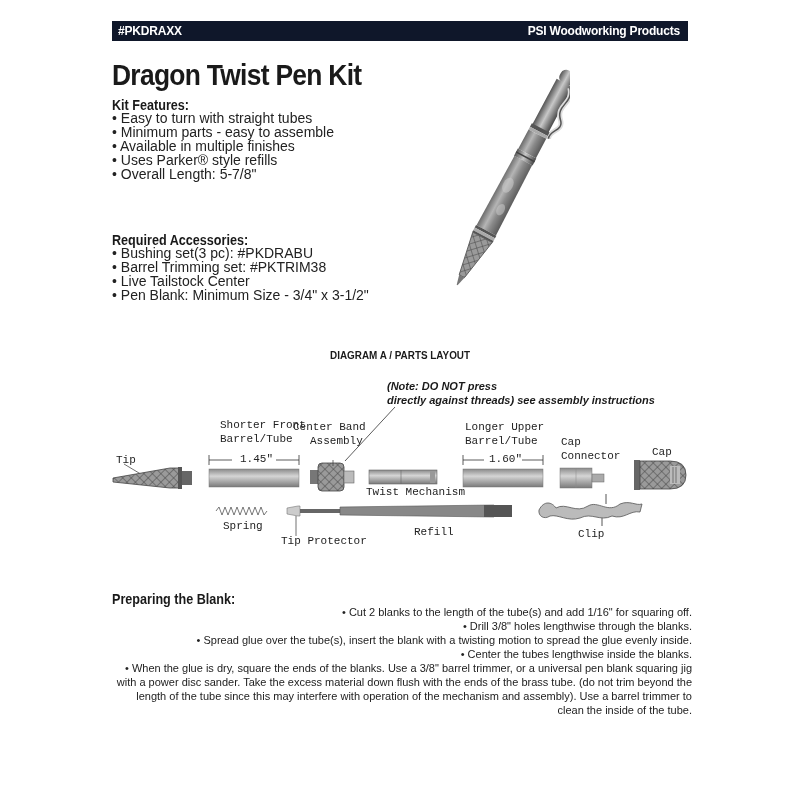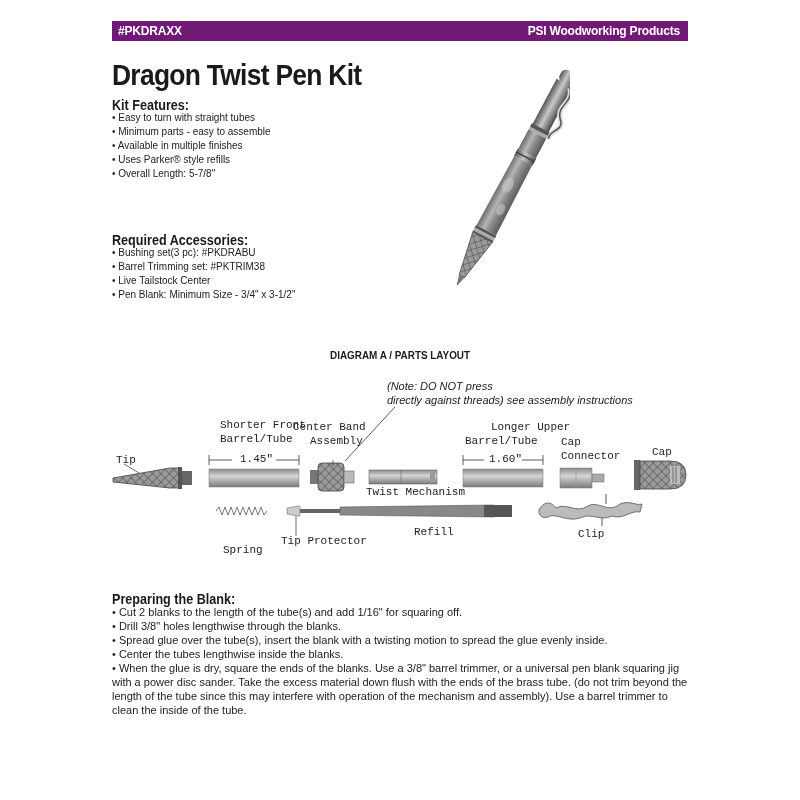--- a/index.html
+++ b/index.html
@@ -1,54 +1,54 @@
 <!DOCTYPE html>
 <html><head>
   <meta charset="utf-8">
   <style>
     * { box-sizing: border-box; margin: 0; padding: 0; }
     html, body { width: 800px; height: 800px; background: #ffffff; overflow: hidden; }
     body { position: relative; font-family: "Liberation Sans", sans-serif; color: #1a1a1a; }
 
     .header-bar {
       position: absolute; left: 112px; top: 21px; width: 576px; height: 20px;
-      background: #701a75; color: #ffffff; display: flex; align-items: center;
+      background: #0f172a; color: #ffffff; display: flex; align-items: center;
       justify-content: space-between; padding: 0 8px 0 6px;
       font-family: "Liberation Sans", sans-serif; font-weight: bold; font-size: 12px;
       letter-spacing: -0.2px;
     }
     .title {
       position: absolute; left: 112px; top: 58px;
       font-family: "Liberation Sans", sans-serif; font-weight: bold; font-size: 30px;
       letter-spacing: -0.8px; color: #1a1a1a; transform: scaleX(0.88); transform-origin: left top;
       white-space: nowrap;
     }
     .section-heading {
       position: absolute; font-weight: bold; font-size: 14px; color: #1a1a1a;
       transform: scaleX(0.9); transform-origin: left top; white-space: nowrap;
     }
-    .bullets { position: absolute; list-style: none; font-size: 10px; color: #222; }
+    .bullets { position: absolute; list-style: none; font-size: 14px; color: #222; }
     .bullets li { height: 14px; line-height: 14px; white-space: nowrap; }
     .bullets li::before { content: "• "; }
 
     .pen-photo { position: absolute; left: 440px; top: 50px; width: 130px; height: 290px; }
 
     .diagram-title {
       position: absolute; left: 330px; top: 349px; font-weight: bold; font-size: 11px;
       transform: scaleX(0.9); transform-origin: left top; white-space: nowrap;
     }
     .note {
-      position: absolute; left: 387px; top: 379px; font-weight: normal; font-style: italic;
+      position: absolute; left: 387px; top: 379px; font-weight: bold; font-style: italic;
       font-size: 11px; line-height: 14px; white-space: nowrap;
     }
     .diag-label { position: absolute; font-size: 11px; line-height: 14px; color: #222; white-space: nowrap; font-family: Liberation Mono, monospace; }
 
     .part { position: absolute; }
     .prep-list { position: absolute; left: 112px; top: 605px; width: 580px; list-style: none; font-size: 11px; color: #222; }
-    .prep-list li { line-height: 14px; }
+    .prep-list li { line-height: 14px; text-align: right; }
     .prep-list li::before { content: "• "; }
   </style>
 </head>
 <body>
 
 <div class="header-bar">
   <span>#PKDRAXX</span>
   <span>PSI Woodworking Products</span>
 </div>
 
@@ -127,26 +127,26 @@
 <svg class="part" style="left:340px; top:405px;" width="60" height="60">
   <line x1="55" y1="2" x2="5" y2="56" stroke="#333" stroke-width="0.8"></line>
 </svg>
 
 <div class="diag-label" style="left:116px; top:453px;">Tip</div>
 <div class="diag-label" style="left:220px; top:418px;">Shorter Front</div>
 <div class="diag-label" style="left:220px; top:432px;">Barrel/Tube</div>
 <div class="diag-label" style="left:293px; top:420px;">Center Band</div>
 <div class="diag-label" style="left:310px; top:434px;">Assembly</div>
 <div class="diag-label" style="left:366px; top:485px;">Twist Mechanism</div>
-<div class="diag-label" style="left:480px; top:420px;padding-left:11px;">Longer Upper</div>
+<div class="diag-label" style="left:454px; top:420px;padding-left:11px;">Longer Upper</div>
 <div class="diag-label" style="left:465px; top:434px;">Barrel/Tube</div>
 <div class="diag-label" style="left:561px; top:435px;">Cap</div>
 <div class="diag-label" style="left:561px; top:449px;">Connector</div>
 <div class="diag-label" style="left:652px; top:445px;">Cap</div>
-<div class="diag-label" style="left:223px; top:519px;margin-top:24px;">Spring</div>
+<div class="diag-label" style="left:223px; top:519px;">Spring</div>
 <div class="diag-label" style="left:281px; top:534px;">Tip Protector</div>
 <div class="diag-label" style="left:414px; top:525px;">Refill</div>
 <div class="diag-label" style="left:578px; top:527px;">Clip</div>
 
 <svg class="part" style="left:208px; top:453px;" width="92" height="14">
   <line x1="1" y1="2" x2="1" y2="12" stroke="#333" stroke-width="0.8"></line>
   <line x1="1" y1="7" x2="24" y2="7" stroke="#333" stroke-width="0.8"></line>
   <line x1="68" y1="7" x2="91" y2="7" stroke="#333" stroke-width="0.8"></line>
   <line x1="91" y1="2" x2="91" y2="12" stroke="#333" stroke-width="0.8"></line>
 </svg>

